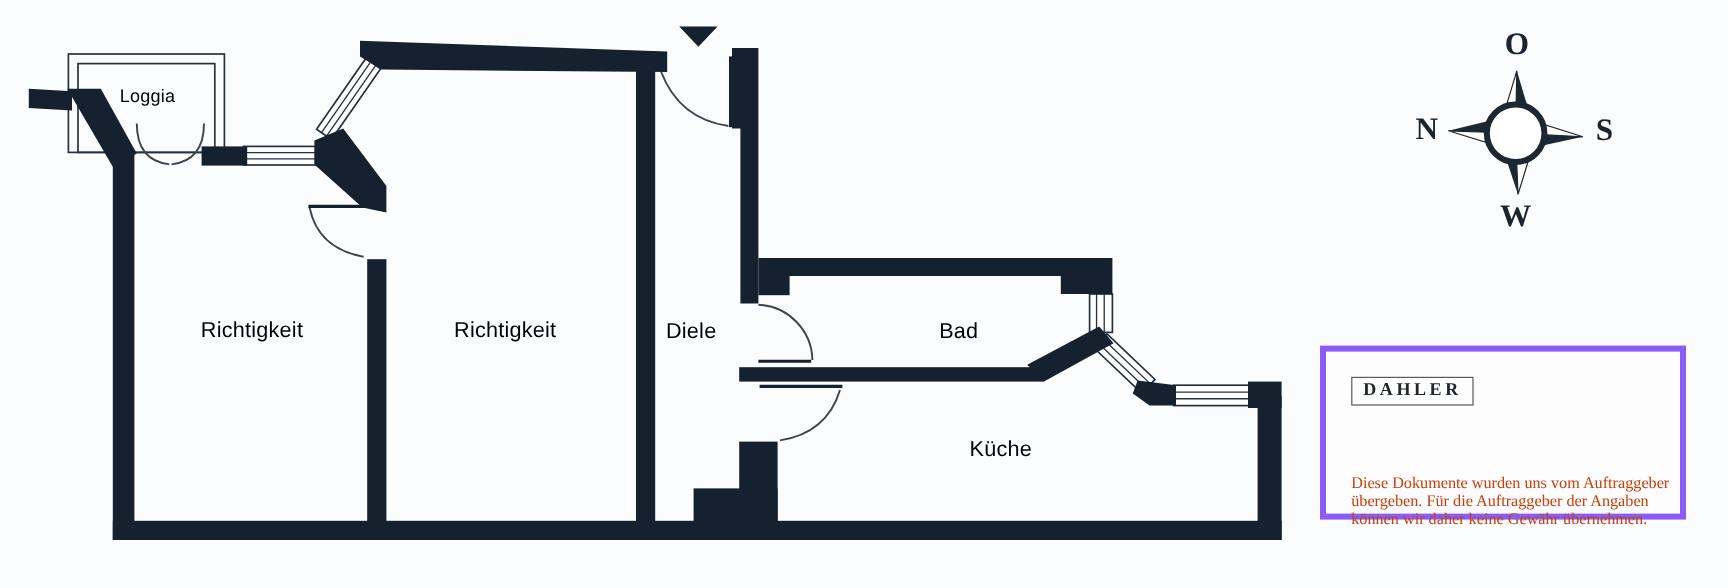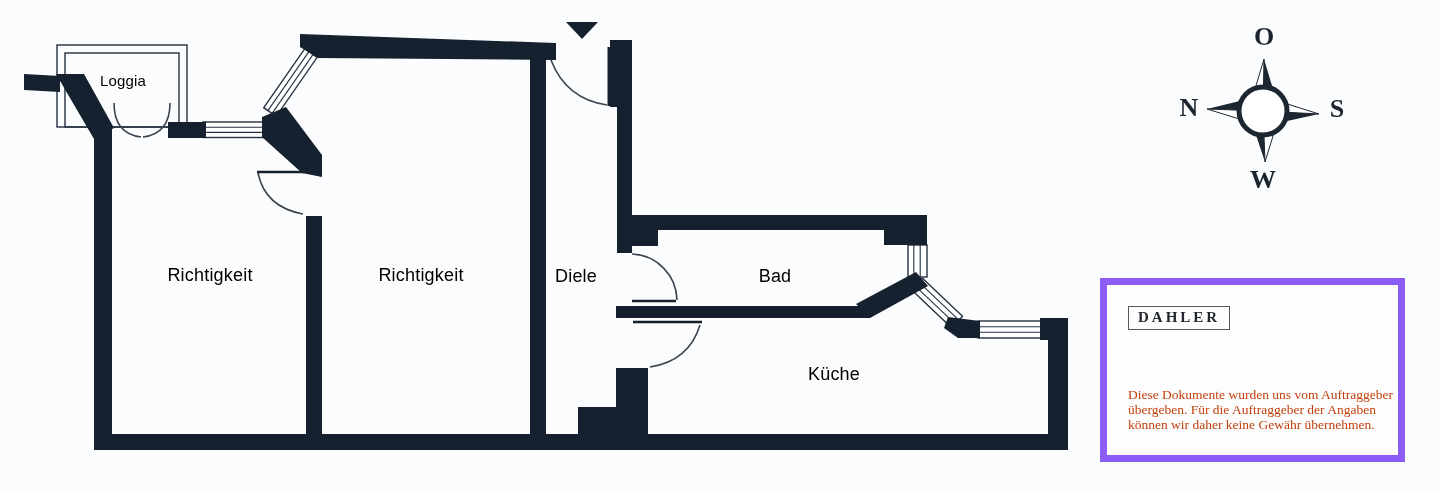--- a/index.html
+++ b/index.html
@@ -25,23 +25,23 @@
     position:absolute;
     transform:translateX(-50%);
     font-family:"Liberation Serif","DejaVu Serif",serif;
     font-weight:bold;
     font-size:26px;
     line-height:26px;
     color:#1b2530;
   }
   .disclaimer-box{
     position:absolute;
-    left:1100px;top:278px;
-    width:305px;height:184px;
-    border:7px solid #8b5cf6;
+    left:1100px;top:288px;
+    width:305px;height:145px;
+    border:5px solid #8b5cf6;
     background:#fdfdfe;
     box-sizing:border-box;
   }
   .brand-badge{
     position:absolute;
     left:21px;top:21px;
     border:1px solid #565b60;
     padding:2px 9px 3px 9px;
     font-family:"Liberation Serif","DejaVu Serif",serif;
     font-weight:bold;
@@ -150,21 +150,21 @@
         <polygon points="1265,162 1252,123 1263,111"></polygon>
       </g>
       <circle cx="1263" cy="111" r="24" fill="#ffffff" stroke="#1d2731" stroke-width="5"></circle>
     </g>
   </svg>
 
   <div class="room-label small" style="left:123px;top:72px">Loggia</div>
   <div class="room-label" style="left:210px;top:265px">Richtigkeit</div>
   <div class="room-label" style="left:421px;top:265px">Richtigkeit</div>
   <div class="room-label" style="left:576px;top:266px">Diele</div>
-  <div class="room-label" style="left:775px;top:266px">Bad</div>
+  <div class="room-label" style="left:799px;top:266px">Bad</div>
   <div class="room-label" style="left:834px;top:364px">Küche</div>
 
   <div class="compass-letter" style="left:1264px;top:24px">O</div>
   <div class="compass-letter" style="left:1189px;top:95px">N</div>
   <div class="compass-letter" style="left:1337px;top:96px">S</div>
   <div class="compass-letter" style="left:1263px;top:167px">W</div>
 
   <div class="disclaimer-box">
     <div class="brand-badge">DAHLER</div>
     <div class="disclaimer-text">

